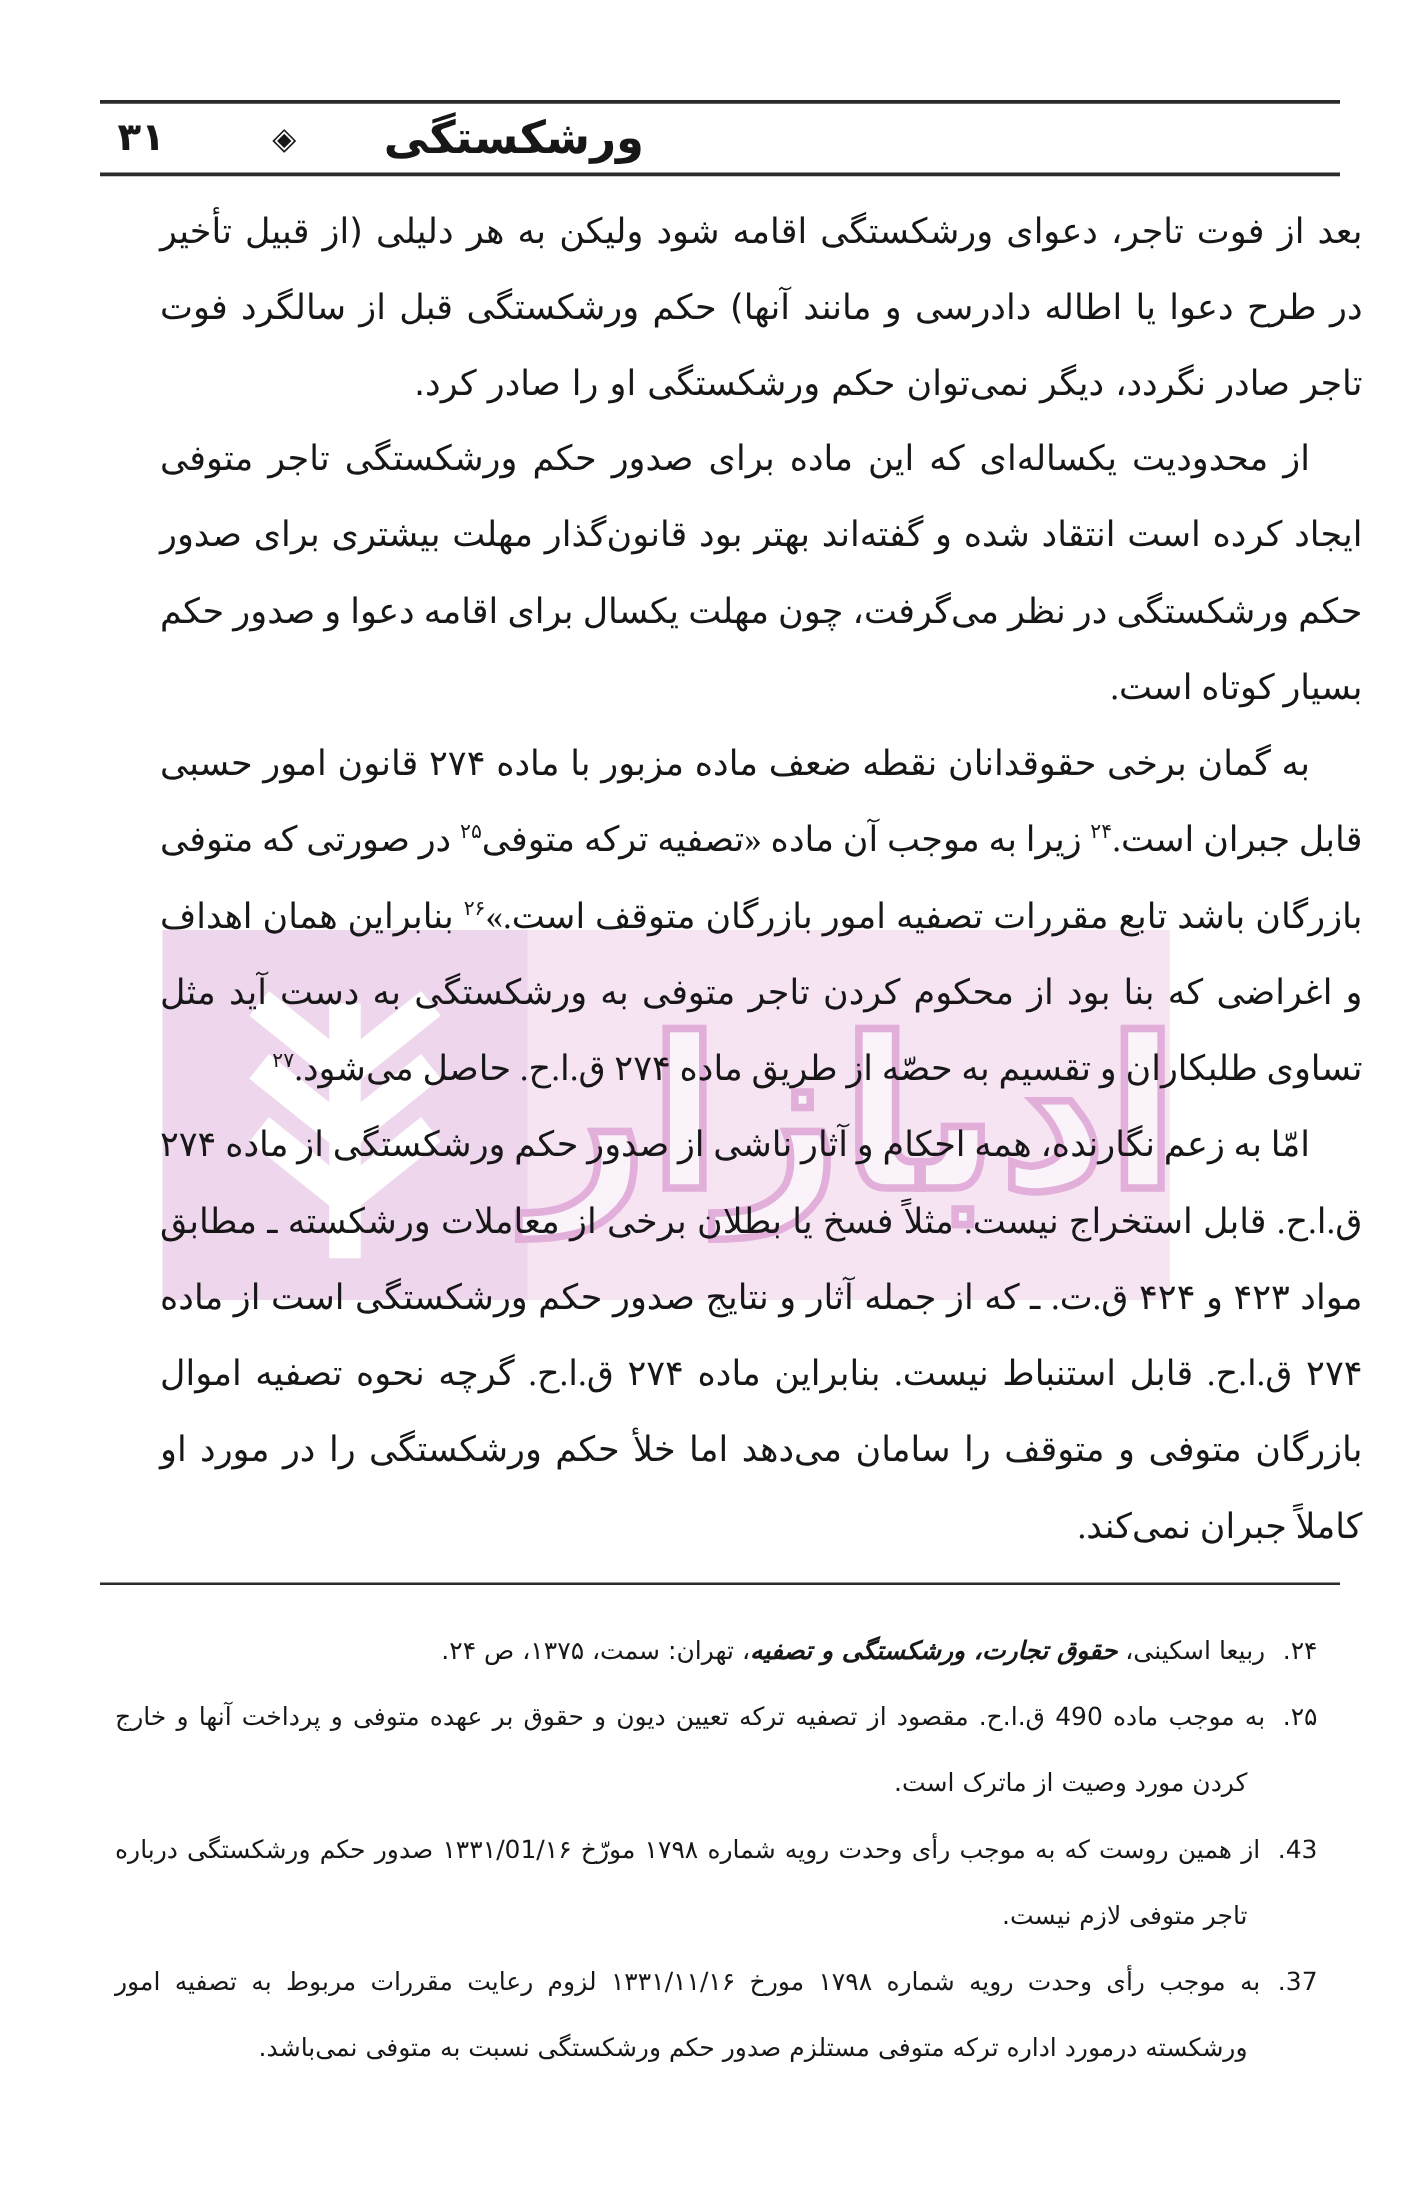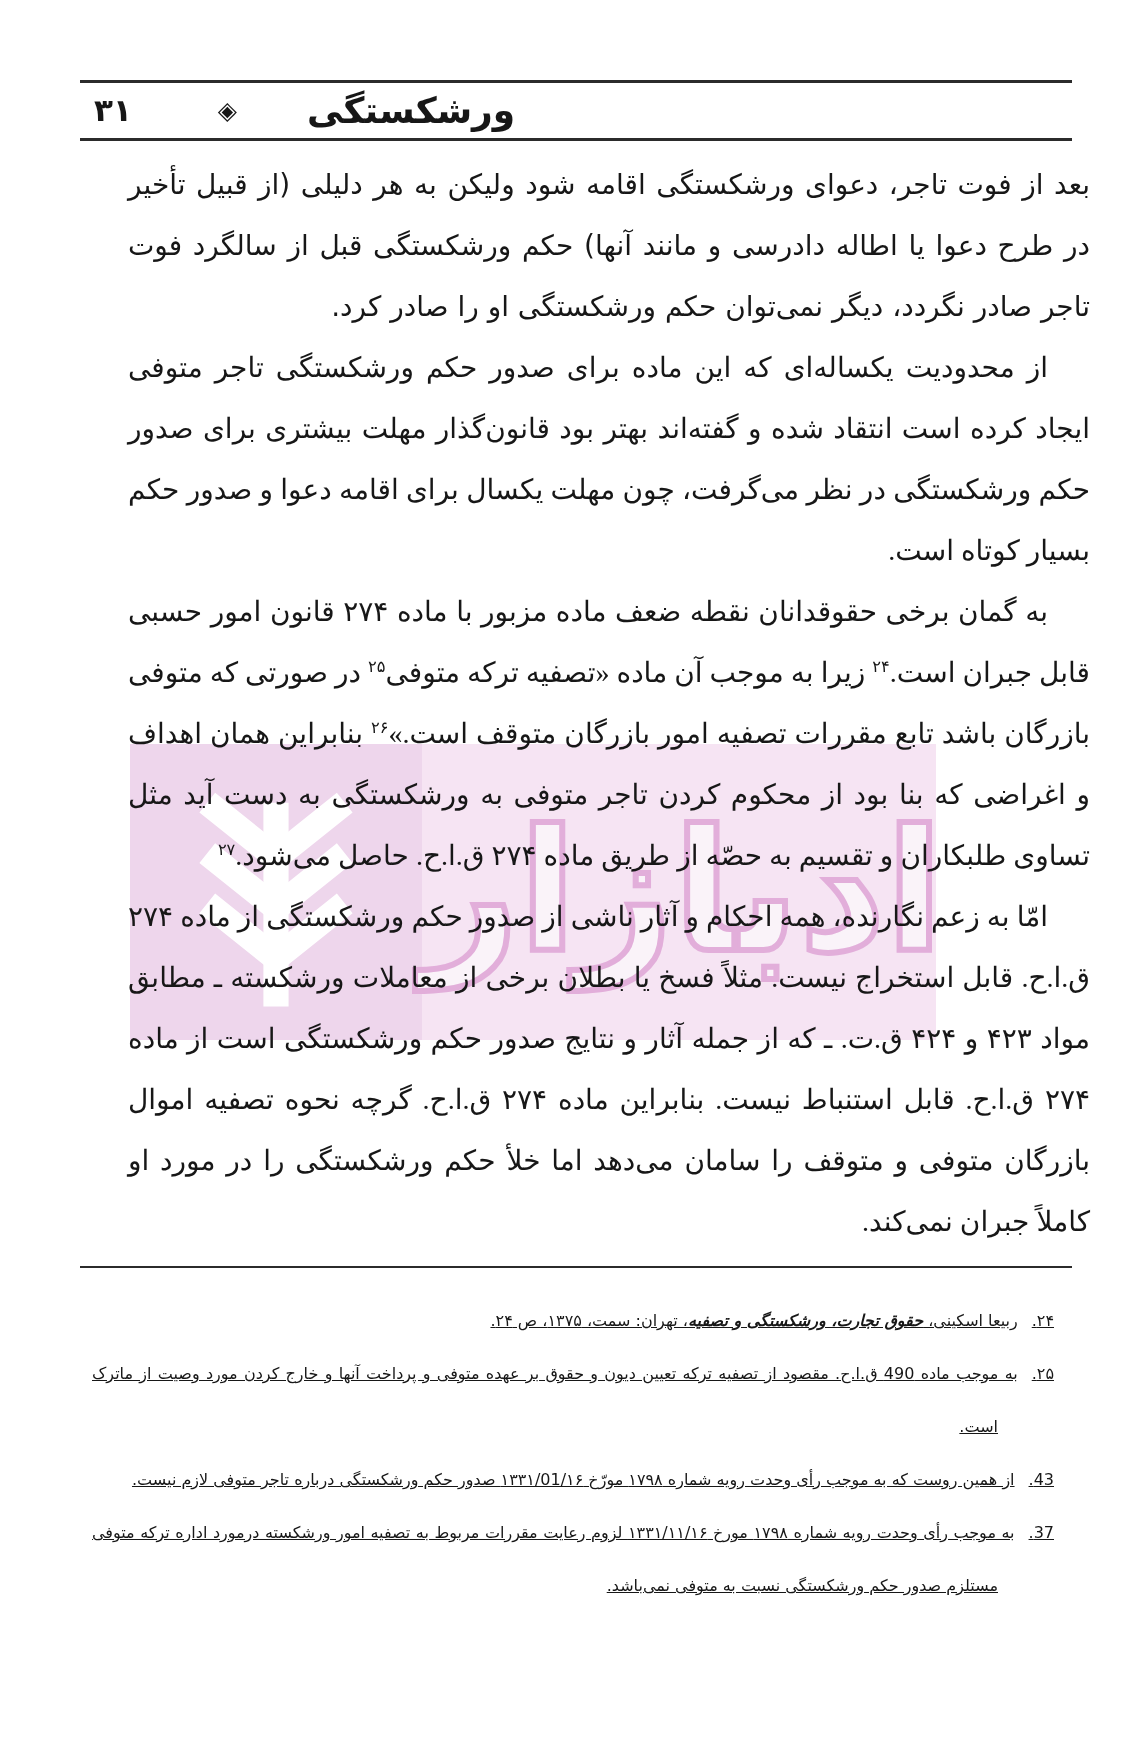--- a/index.html
+++ b/index.html
@@ -56,23 +56,22 @@
   }
   .body-text p { margin:0; }
   .body-text p.indent { text-indent:42px;font-family:Liberation Serif, serif; }
   sup { font-size:0.58em; line-height:0; vertical-align:super; }
 
   
   .rule-footnote { top:1266px; height:2px; }
   .footnotes {
     position:absolute; top:1294px; left:92px; width:962px;
     direction:rtl; text-align:justify;
-    font-size:16px; line-height:53px;
+    font-size:20px; line-height:53px;
     z-index:1;
-    text-decoration:underline;
   }
   .fn { margin:0; padding-right:56px; text-indent:-56px; }
   .fn-num { margin-left:14px; }
   .bi { font-weight:bold; font-style:italic; }
 </style>
 </head>
 <body>
 
 <div class="page">
 

